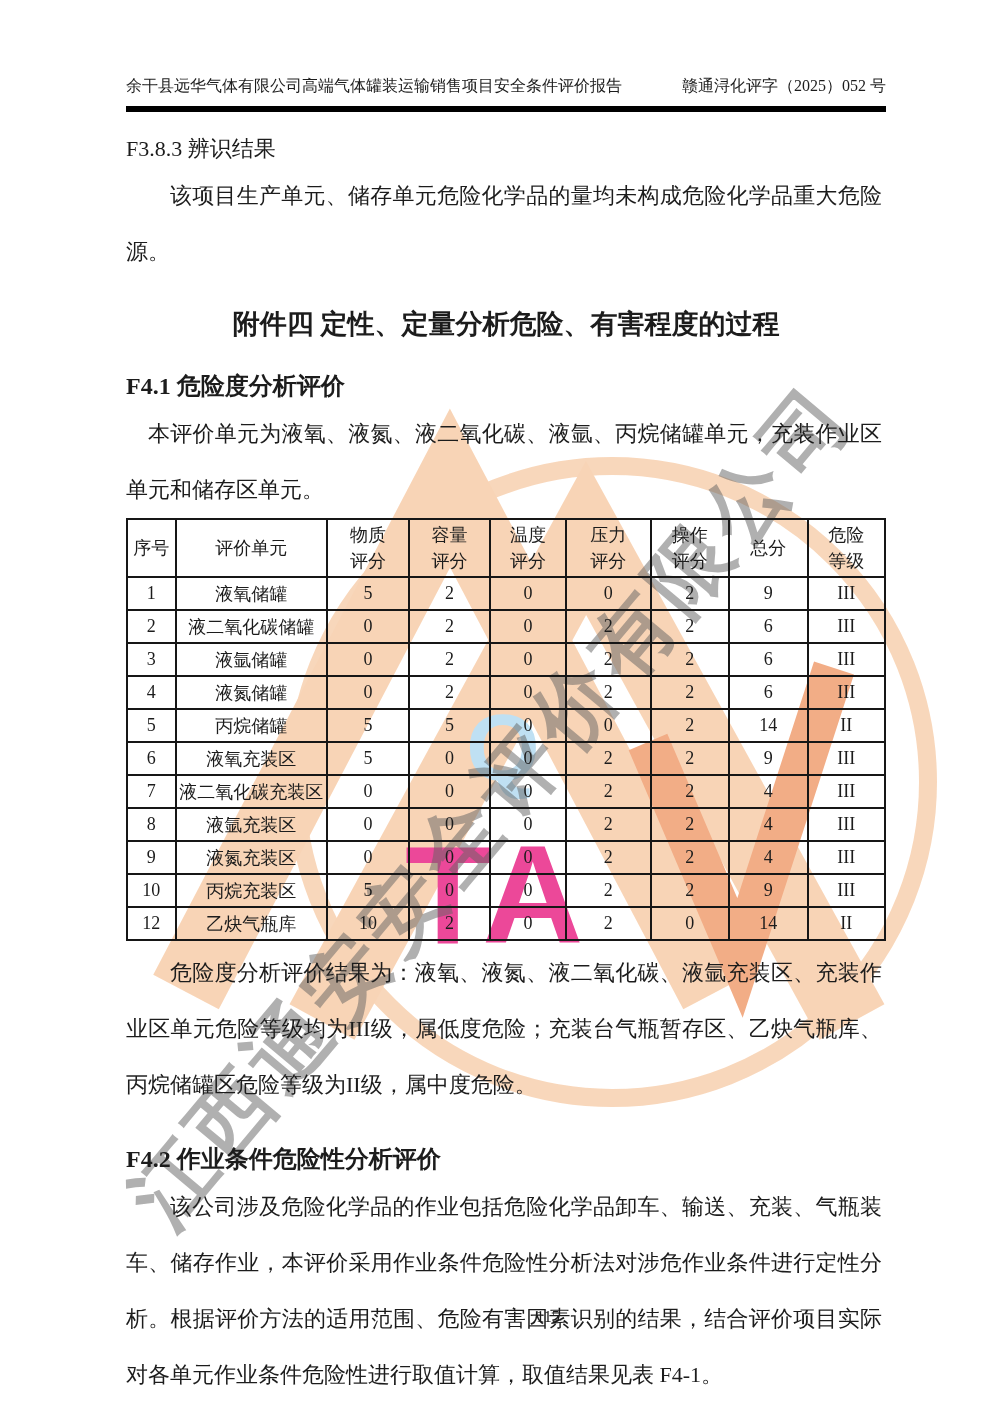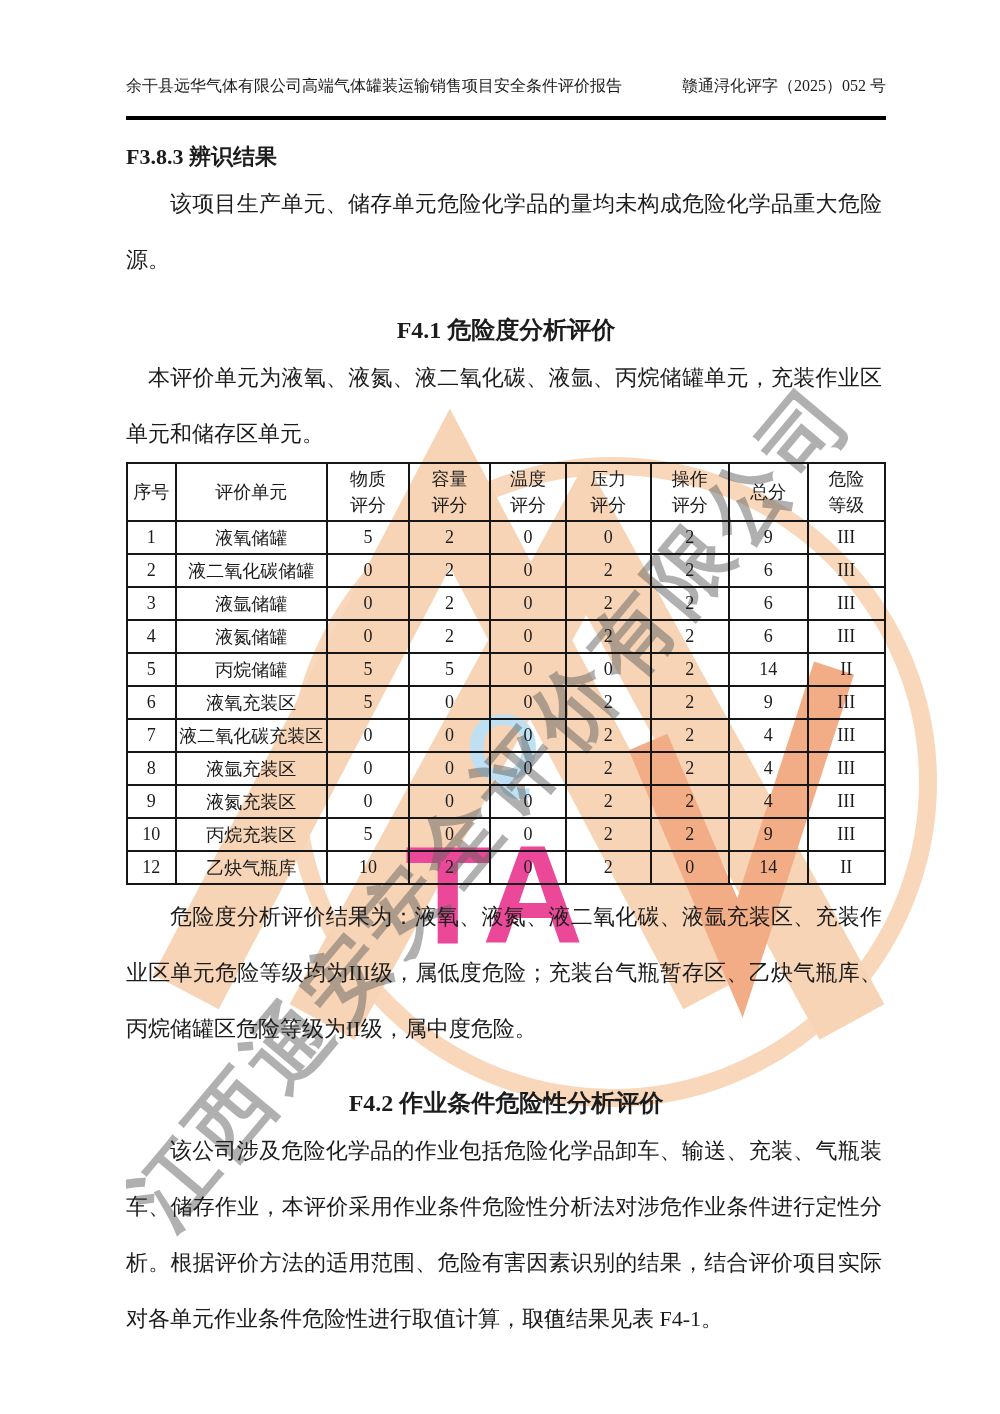--- a/index.html
+++ b/index.html
@@ -41,43 +41,43 @@
   }
 
   
   .content {
     position: relative; z-index: 1;
     padding: 76px 114px 0 126px; 
   }
   .doc-header {
     display: flex; justify-content: space-between; align-items: flex-end;
     font-size: 16px;
-    padding-bottom: 19px;
-    border-bottom: 4px solid #000000;
+    padding-bottom: 9px;
+    border-bottom: 6px solid #000000;
   }
   .h383 {
     margin: 22px 0 0 0;
-    font-size: 22px; font-weight: bold;
+    font-size: 22px; font-weight: normal;
   }
   p.body {
     margin: 4px 4px 0 0;
     font-size: 22px; line-height: 56px;
     text-align: justify;
   }
   .indent2 { text-indent: 2em; }
   .indent1 { text-indent: 1em; }
   .annex-title {
     margin: 24px 0 0 0;
     text-align: center;
     font-size: 27px; font-weight: bold;
     line-height: 40px;
   }
   .h2 {
     margin: 26px 0 0 0;
-    font-size: 24px; font-weight: bold; text-align: center;
+    font-size: 24px; font-weight: bold;
   }
   .tbl-title {
     margin: 10px 0 6px 0;
     text-align: center;
     font-size: 24px; font-weight: bold;
   }
   table.risk {
     width: 100%;
     border-collapse: collapse;
     background: transparent;
@@ -124,20 +124,21 @@
 
 <div class="content">
   <div class="doc-header">
     <span>余干县远华气体有限公司高端气体罐装运输销售项目安全条件评价报告</span>
     <span>赣通浔化评字（2025）052 号</span>
   </div>
 
   <div class="h383">F3.8.3 辨识结果</div>
   <p class="body indent2">该项目生产单元、储存单元危险化学品的量均未构成危险化学品重大危险源。</p>
 
+  <div class="annex-title">附件四  定性、定量分析危险、有害程度的过程</div>
 
   <div class="h2">F4.1 危险度分析评价</div>
   <p class="body indent1">本评价单元为液氧、液氮、液二氧化碳、液氩、丙烷储罐单元，充装作业区单元和储存区单元。</p>
 
 
   <table class="risk">
     <colgroup>
       <col style="width:6.4%">
         <col style="width:20.0%">
         <col style="width:10.8%">

